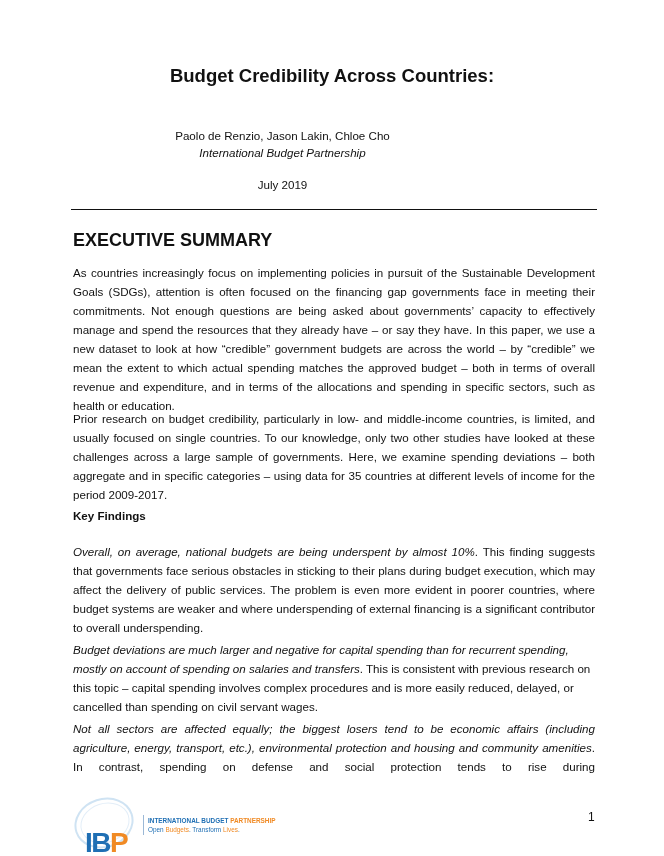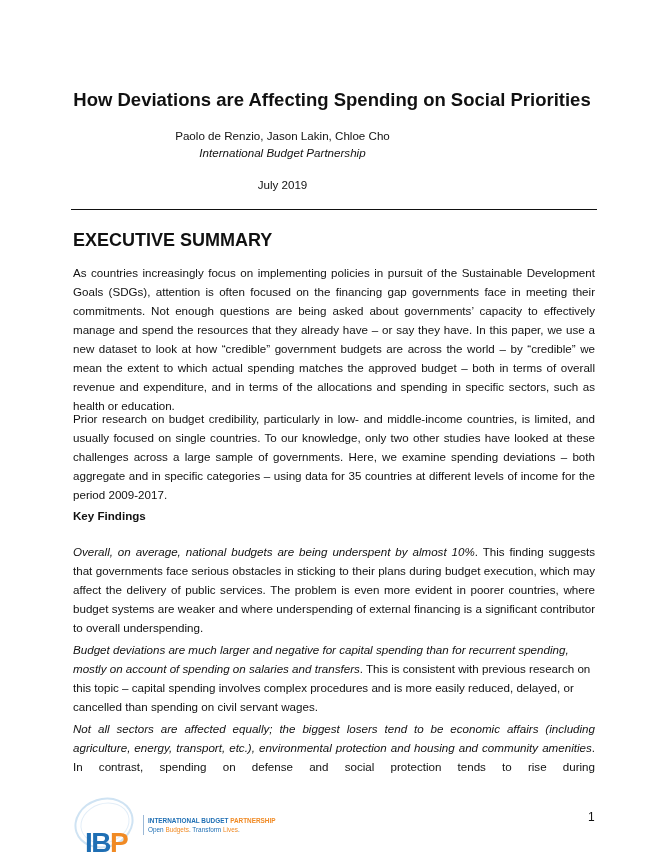--- a/index.html
+++ b/index.html
@@ -40,21 +40,21 @@
   .logo-name .o { color: #f08a24; }
   .logo-tag { position: absolute; left: 78px; top: 31px; font-size: 6.4px; color: #1f6fb4; white-space: nowrap; }
   .logo-tag .o { color: #f08a24; }
   .pagenum { position: absolute; left: 588px; top: 810px; font-size: 12px; color: #111; }
 </style>
 </head>
 <body>
 
 <div class="page">
 
-  <div class="title l2">How Deviations are Affecting Spending on Social Priorities</div>
+  <div class="title l1">Budget Credibility Across Countries:</div>
 
   <div class="meta authors">Paolo de Renzio, Jason Lakin, Chloe Cho</div>
   <div class="meta affil">International Budget Partnership</div>
   <div class="meta date">July 2019</div>
 
   <div class="rule"></div>
 
   <div class="h1">EXECUTIVE SUMMARY</div>
 
   <p class="para p1">As countries increasingly focus on implementing policies in pursuit of the Sustainable Development Goals (SDGs), attention is often focused on the financing gap governments face in meeting their commitments. Not enough questions are being asked about governments’ capacity to effectively manage and spend the resources that they already have – or say they have. In this paper, we use a new dataset to look at how “credible” government budgets are across the world – by “credible” we mean the extent to which actual spending matches the approved budget – both in terms of overall revenue and expenditure, and in terms of the allocations and spending in specific sectors, such as health or education.</p>

